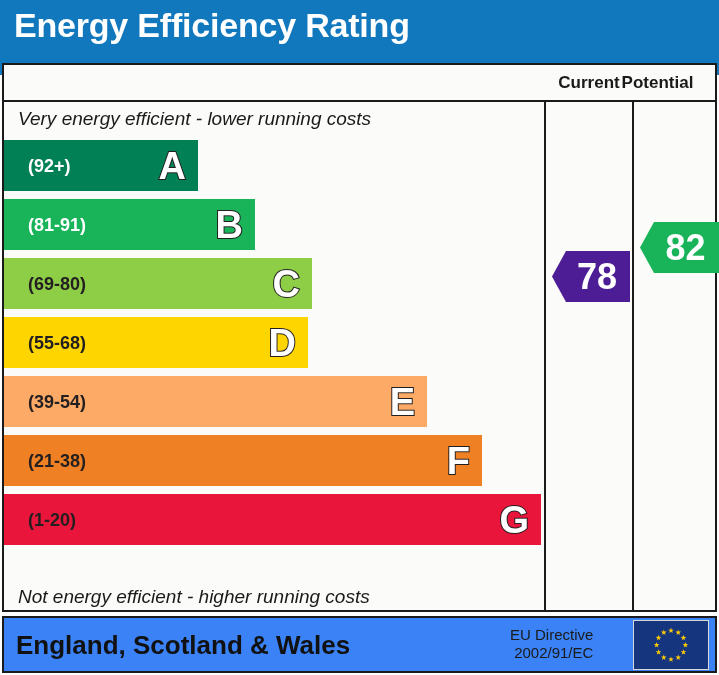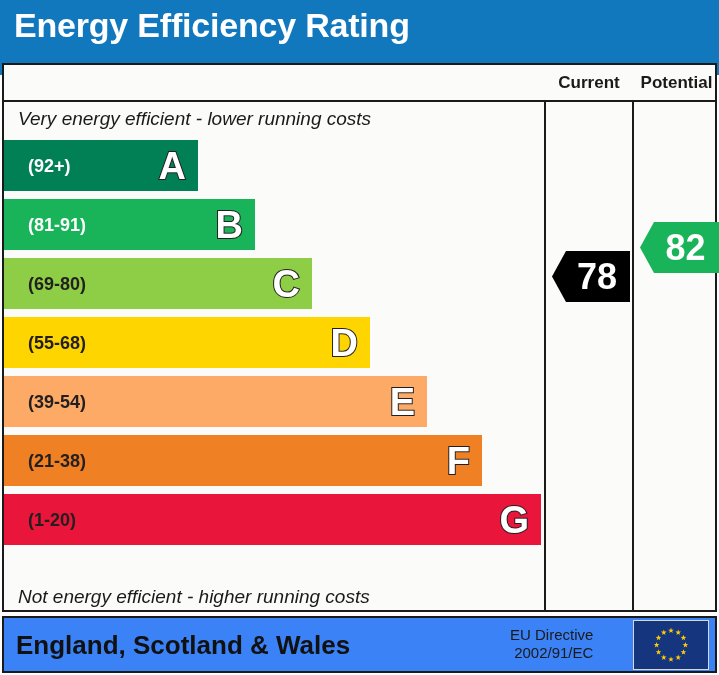--- a/index.html
+++ b/index.html
@@ -56,21 +56,21 @@
     position: absolute;
     top: 0;
     height: 35px;
     line-height: 35px;
     text-align: center;
     font-size: 17px;
     font-weight: bold;
     color: #1a1a1a;
   }
   .hdr-current  { left: 542px; width: 86px; }
-  .hdr-potential{ left: 630px; width: 85px; }
+  .hdr-potential{ left: 611px; width: 85px; }
 
   
   .vdiv {
     position: absolute;
     top: 37px;
     width: 2px;
     height: 508px;
     background: #1a1a1a;
   }
   .vdiv-1 { left: 540px; }
@@ -205,40 +205,40 @@
           <div class="band-letter" style="right: 12px;">A</div>
         </div>
         <div class="band" style="top: 134px; width: 251px; background: rgb(25, 180, 89);">
           <div class="band-range txt-white">(81-91)</div>
           <div class="band-letter" style="right: 12px;">B</div>
         </div>
         <div class="band" style="top: 193px; width: 308px; background: rgb(141, 206, 70);">
           <div class="band-range txt-dark">(69-80)</div>
           <div class="band-letter" style="right: 12px;">C</div>
         </div>
-        <div class="band" style="top: 252px; width: 366px; background: rgb(255, 213, 0);">
+        <div class="band" style="top: 252px; width: 304px; background: rgb(255, 213, 0);">
           <div class="band-range txt-dark">(55-68)</div>
           <div class="band-letter" style="right: 12px;">D</div>
         </div>
         <div class="band" style="top: 311px; width: 423px; background: rgb(252, 170, 101);">
           <div class="band-range txt-dark">(39-54)</div>
           <div class="band-letter" style="right: 12px;">E</div>
         </div>
         <div class="band" style="top: 370px; width: 478px; background: rgb(239, 128, 35); text-align: right;">
           <div class="band-range txt-dark">(21-38)</div>
           <div class="band-letter" style="right: 12px;">F</div>
         </div>
         <div class="band" style="top: 429px; width: 537px; background: rgb(233, 21, 59); padding-left: 24px;">
           <div class="band-range txt-dark">(1-20)</div>
           <div class="band-letter" style="right: 12px;">G</div>
         </div>
       </div>
 
     <div id="ratings-container">
-        <div class="rating" style="left: 548px; top: 186px; width: 78px; background: #000000;">
+        <div class="rating" style="left: 548px; top: 186px; width: 78px; background: #4c1d95;">
           <span class="rating-value">78</span>
         </div>
         <div class="rating" style="left: 636px; top: 157px; width: 79px; background: rgb(25, 180, 89);">
           <span class="rating-value">82</span>
         </div>
       </div>
 
   </div>
 
   <div class="footer">

